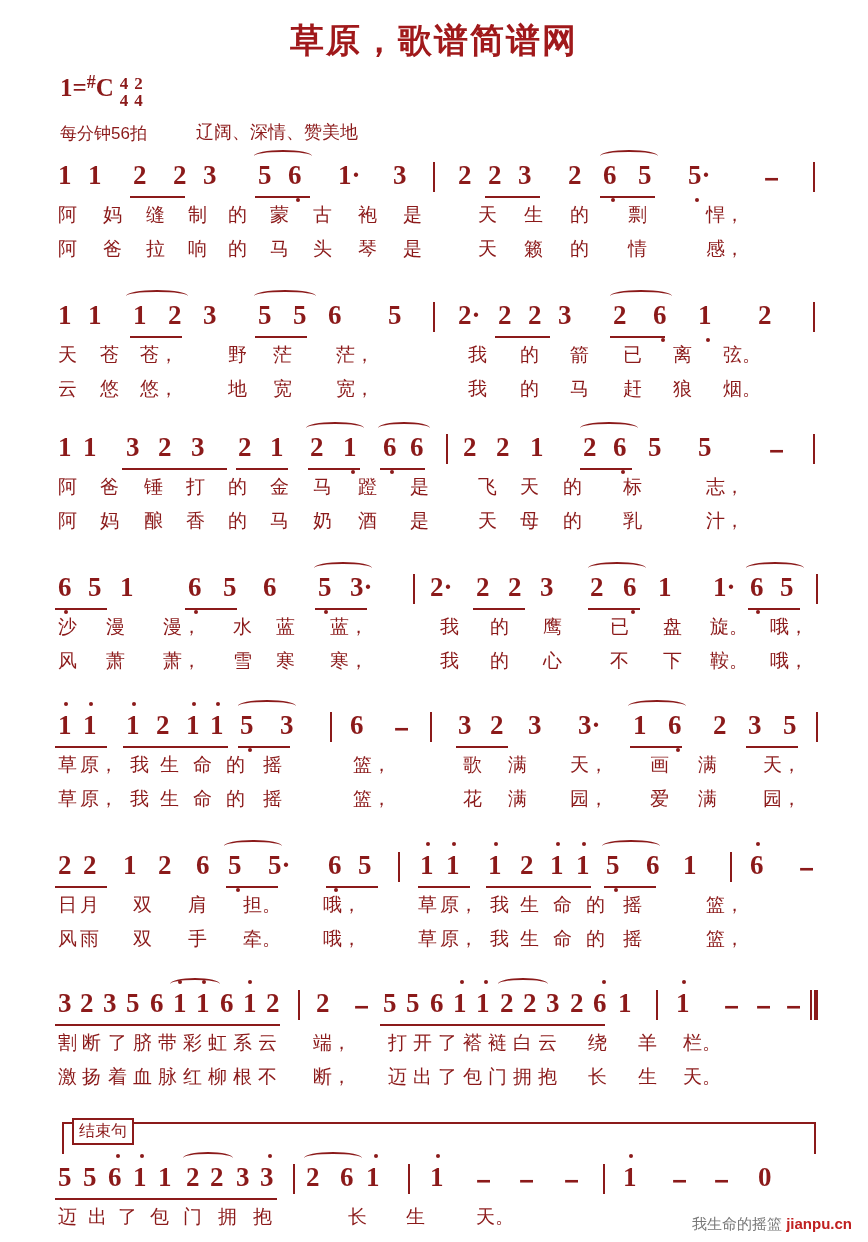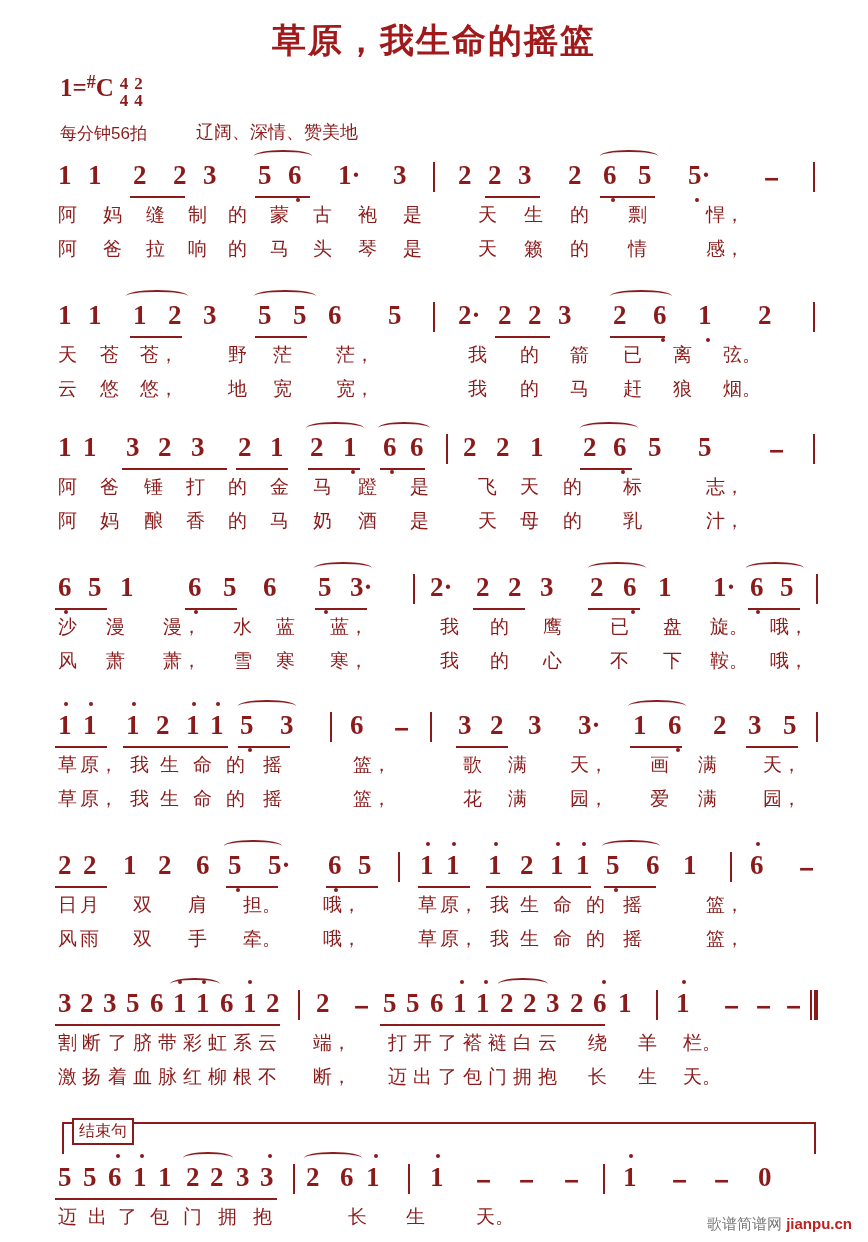--- a/index.html
+++ b/index.html
@@ -190,21 +190,21 @@
     color: #777;
     white-space: nowrap;
   }
   .footer-brand .cn { color: #c02020; font-weight: bold; }
 </style>
 </head>
 <body>
 
 <div class="sheet">
 
-  <div class="title">草原，我生命的摇篮</div>
+  <div class="title">草原，歌谱简谱网</div>
 
   <div class="key-sig">
     <span>1=</span>
     <span class="sharp">#</span>
     <span>C</span>
     <span class="meter">
       <span class="num">4</span>
       <span class="den">4</span>
     </span>
     <span class="meter">
@@ -767,17 +767,17 @@
       <span class="w" style="left:125px">门</span>
       <span class="w" style="left:160px">拥</span>
       <span class="w" style="left:195px">抱</span>
       <span class="w" style="left:290px">长</span>
       <span class="w" style="left:348px">生</span>
       <span class="w" style="left:418px">天。</span>
     </div>
   </div>
 
   <div class="footer-brand">
-    <span>歌谱简谱网</span>
+    <span>我生命的摇篮</span>
     <span class="cn">jianpu.cn</span>
   </div>
 
 </div>
 
 </body></html>

